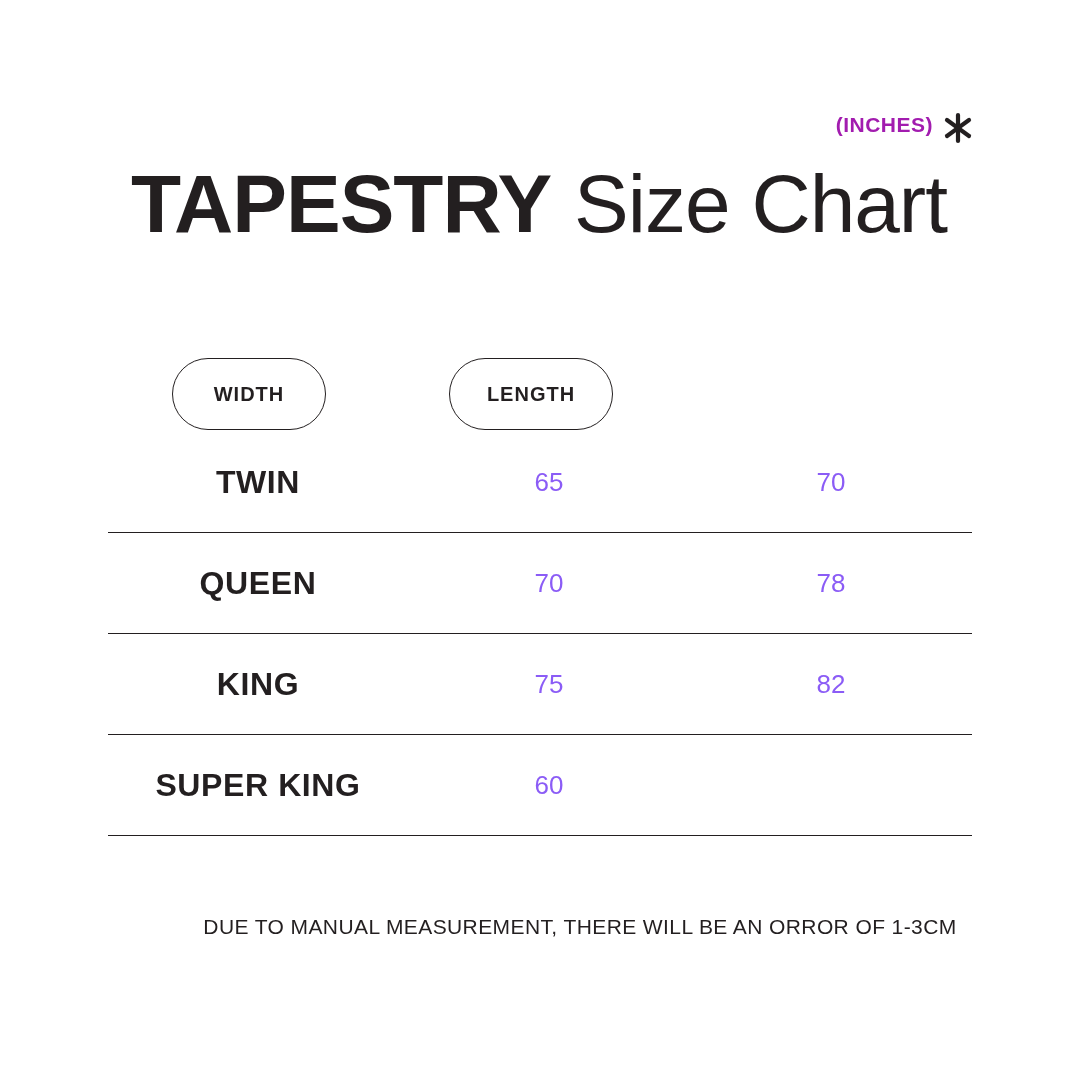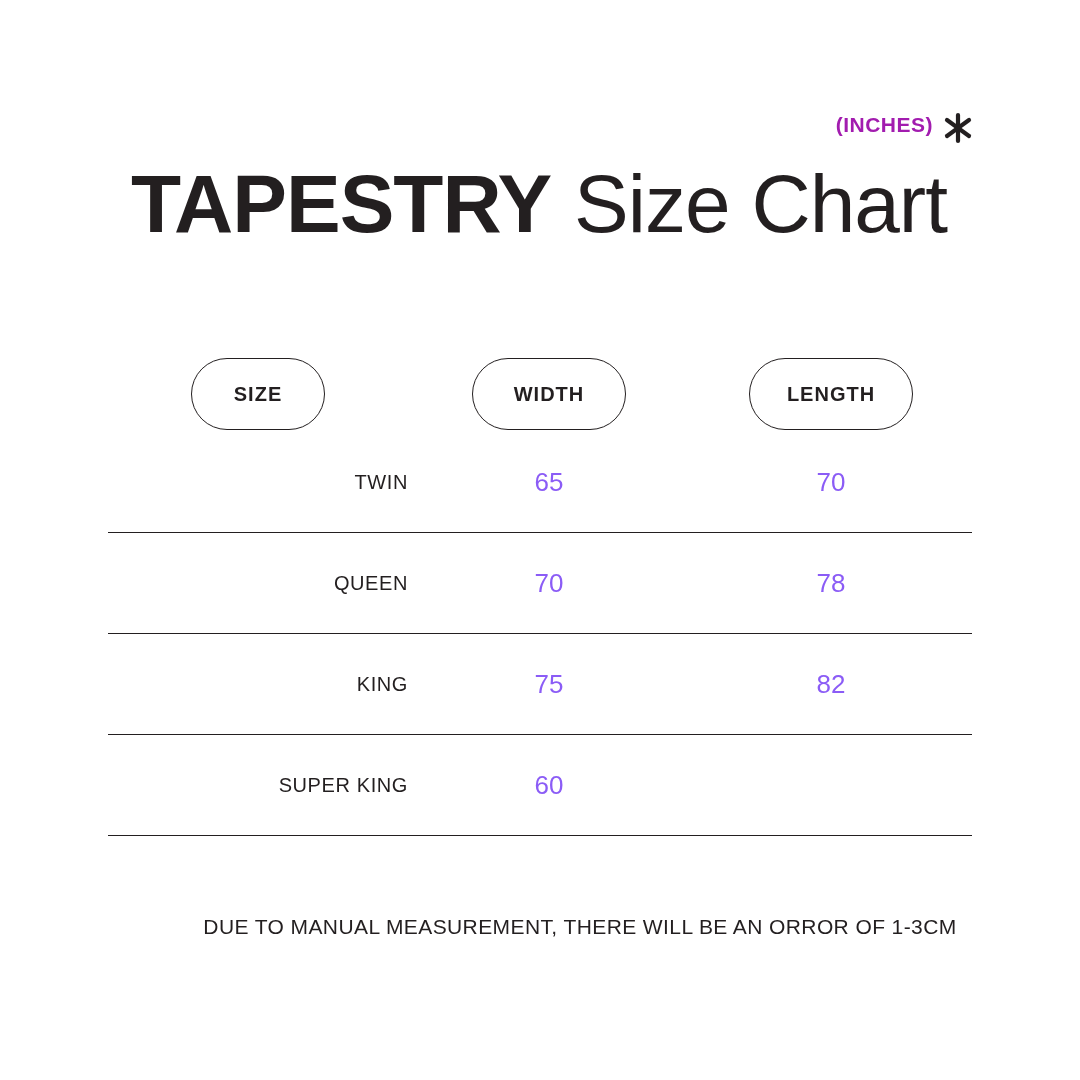--- a/index.html
+++ b/index.html
@@ -100,23 +100,23 @@
   .pill-length { width: 164px; }
 
   .data-row {
     display: flex;
     align-items: center;
     height: 100px;
     border-bottom: 1.5px solid #231f20;
   }
   .cell-size {
     width: 300px;
-    text-align: right;
-    font-size: 20px;
-    font-weight: normal;
+    text-align: center;
+    font-size: 32px;
+    font-weight: bold;
     letter-spacing: 0.6px;
   }
   .cell-num {
     width: 282px;
     text-align: center;
     font-size: 26px;
     font-weight: normal;
     color: #8b5cf6;
   }
 
@@ -152,23 +152,20 @@
   </div>
 
   <div class="title">
     <span class="bold">TAPESTRY</span>
     <span class="light">Size Chart</span>
   </div>
 
   <div class="table">
 
     <div class="head-row">
-      <div class="col-size">
-        <div class="pill pill-size">SIZE</div>
-      </div>
       <div class="col-width">
         <div class="pill pill-width">WIDTH</div>
       </div>
       <div class="col-length">
         <div class="pill pill-length">LENGTH</div>
       </div>
     </div>
 
     <div class="data-row">
       <div class="cell-size">TWIN</div>

